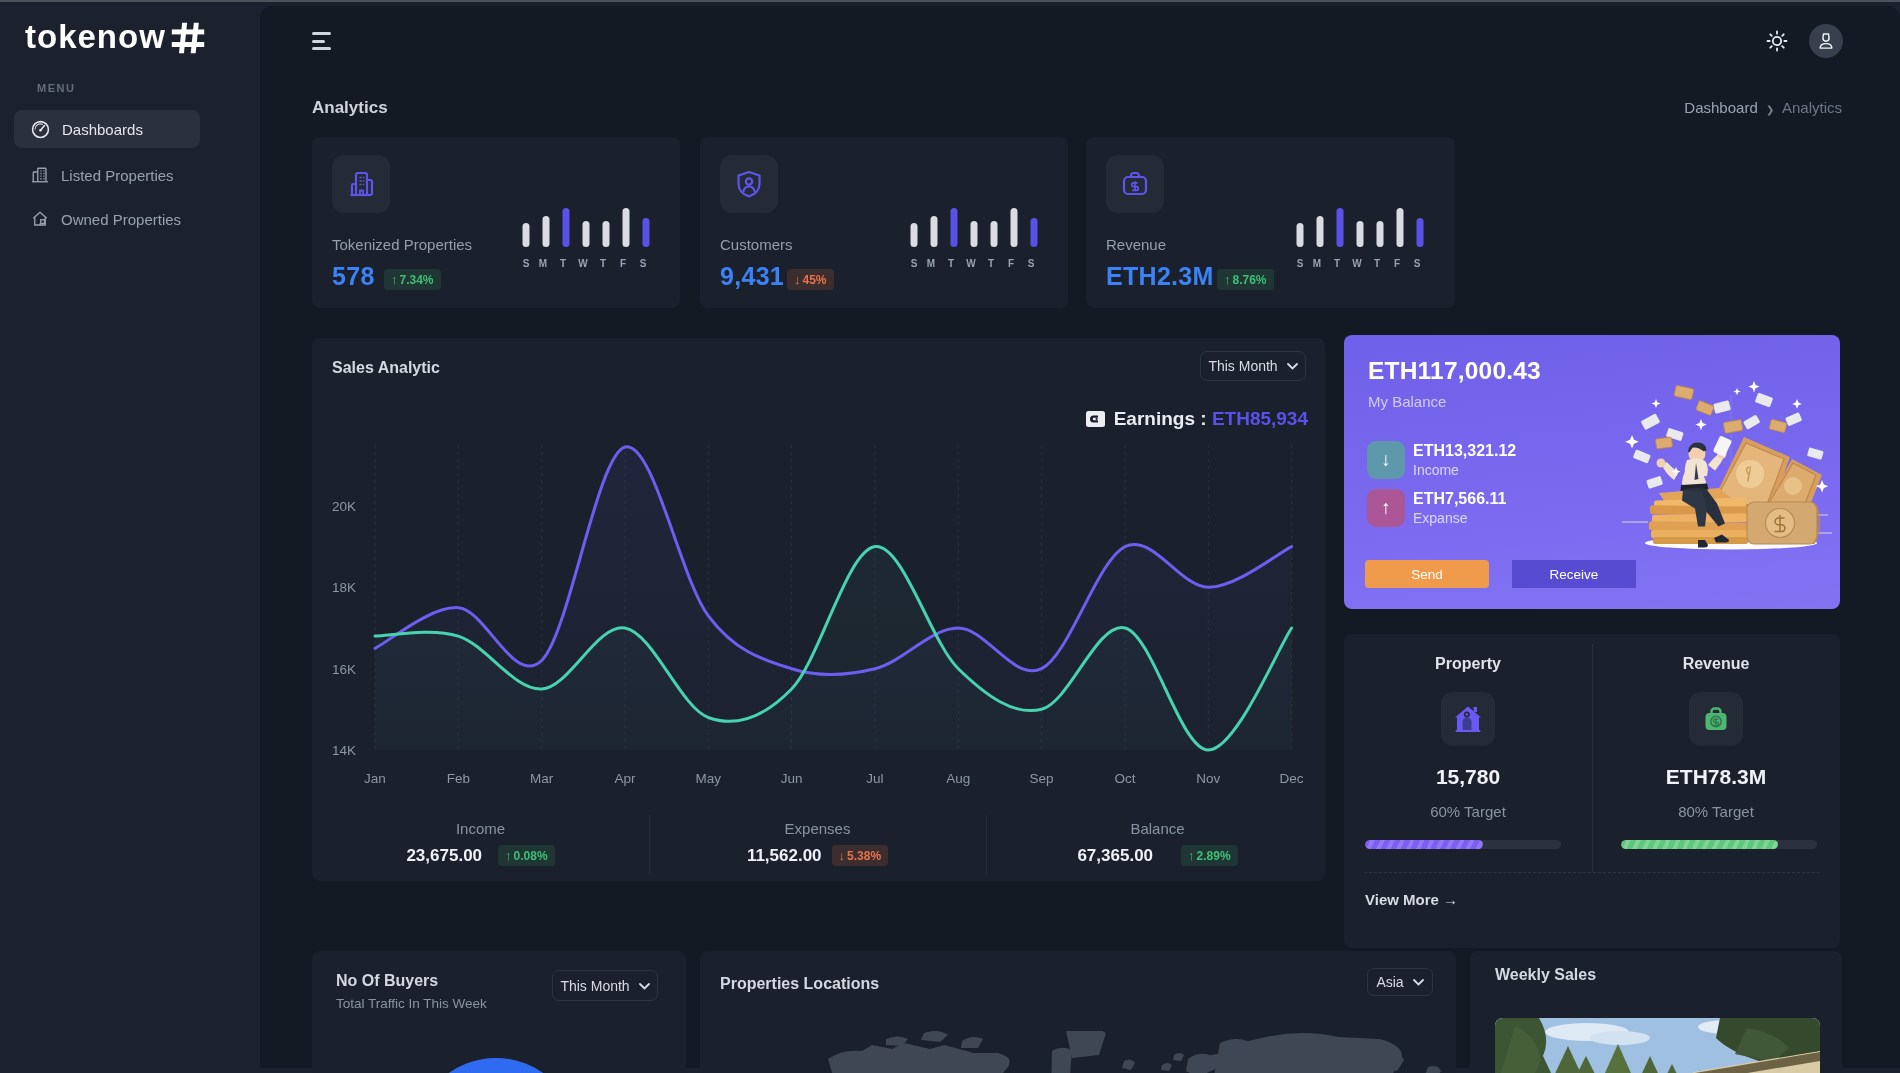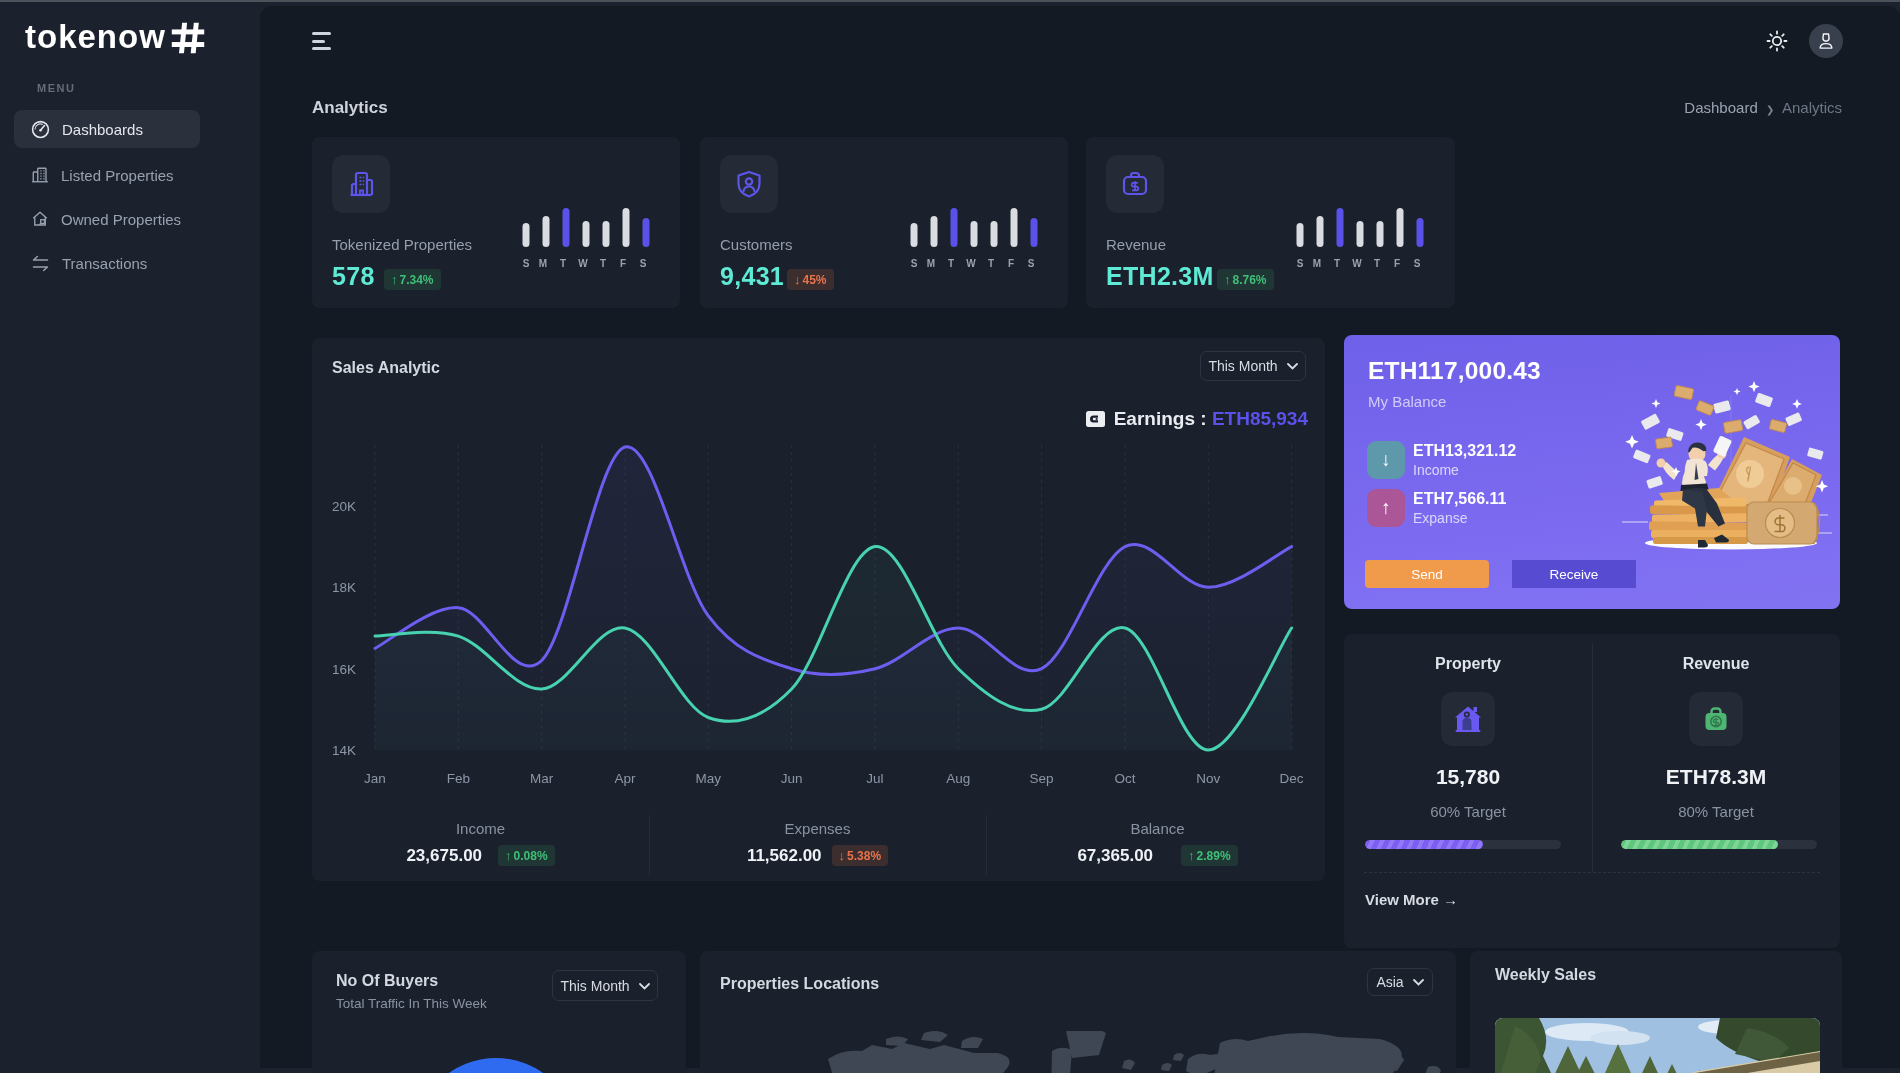--- a/index.html
+++ b/index.html
@@ -18,21 +18,21 @@
 .card { position:absolute; background:#1b212c; border-radius:8px; }
 .hamb { position:absolute; left:52px; top:26px; width:23px; height:19px; }
 .hamb div { position:absolute; left:0; height:3px; border-radius:2px; background:#cfd5de; }
 .icon-top { position:absolute; top:23px; }
 .avatar { position:absolute; left:1549px; top:18px; width:34px; height:34px; border-radius:50%; background:#39404d; display:flex; align-items:center; justify-content:center; }
 .page-title { position:absolute; left:52px; top:92px; font-size:17px; font-weight:700; color:#ced3dc; }
 .bcrumb { position:absolute; right:58px; top:93px; font-size:15px; color:#6e7787; }
 .bcrumb .b1 { color:#9aa3b3; }
 
 .stat-label { position:absolute; left:20px; top:99px; font-size:15px; color:#959eae; }
-.stat-val { position:absolute; left:20px; top:125px; font-size:25px; font-weight:700; color:#5eead4; letter-spacing:.3px; }
+.stat-val { position:absolute; left:20px; top:125px; font-size:25px; font-weight:700; color:#3b82f6; letter-spacing:.3px; }
 .badge { position:absolute; top:132px; height:21px; border-radius:4px; font-size:12px; font-weight:700; display:flex; align-items:center; padding:0 7px; }
 .badge.up { background:rgba(60,185,115,.14); color:#3fbf77; }
 .badge.dn { background:rgba(235,110,70,.16); color:#e8734a; }
 .ibox { position:absolute; left:20px; top:18px; width:58px; height:58px; border-radius:12px; background:#242b37; display:flex; align-items:center; justify-content:center; }
 .days { position:absolute; font-size:10px; font-weight:700; color:#99a2b2; }
 
 .dd { position:absolute; border:1px solid #2e3542; border-radius:7px; color:#d8dce3; font-size:14px; display:flex; align-items:center; justify-content:center; gap:9px; background:transparent; }
 .dd svg { margin-top:1px; }
 </style>
 </head>
@@ -66,26 +66,20 @@
       </svg>
     Owned Properties</div>
   <div class="mi" style="top:154px;">
     <svg width="18" height="18" viewBox="0 0 24 24" fill="none" stroke="#98a1b0" stroke-width="1.8">
         <path d="M9 21 V4 a1 1 0 0 1 1-1 h9 a1 1 0 0 1 1 1 v17"></path>
         <path d="M9 8 H4 a1 1 0 0 0-1 1 v12"></path>
         <path d="M1.5 21 h21"></path>
         <path d="M12.5 6.5 h1.6 M16.5 6.5 h1.6 M12.5 10 h1.6 M16.5 10 h1.6 M12.5 13.5 h1.6 M16.5 13.5 h1.6 M12.5 17 h1.6 M16.5 17 h1.6"></path>
       </svg>
     Listed Properties</div>
-  <div class="mi" style="top:242px;">
-    <svg width="19" height="17" viewBox="0 0 24 22" fill="none" stroke="#98a1b0" stroke-width="2" stroke-linecap="round" stroke-linejoin="round">
-        <path d="M8 2 L3 6.5 L21 6.5"></path>
-        <path d="M16 20 L21 15.5 L3 15.5"></path>
-      </svg>
-    Transactions</div>
 </div>
 
 <div class="main">
   <div class="hamb">
       <div style="top:0;width:19px;"></div>
       <div style="top:7.5px;width:12.5px;"></div>
       <div style="top:15px;width:19px;"></div>
     </div>
   <svg class="icon-top" style="left:1505px" width="24" height="24" viewBox="0 0 24 24" fill="none" stroke="#e8ebf0" stroke-width="1.8" stroke-linecap="round">
       <circle cx="12" cy="12" r="4.2"></circle>

